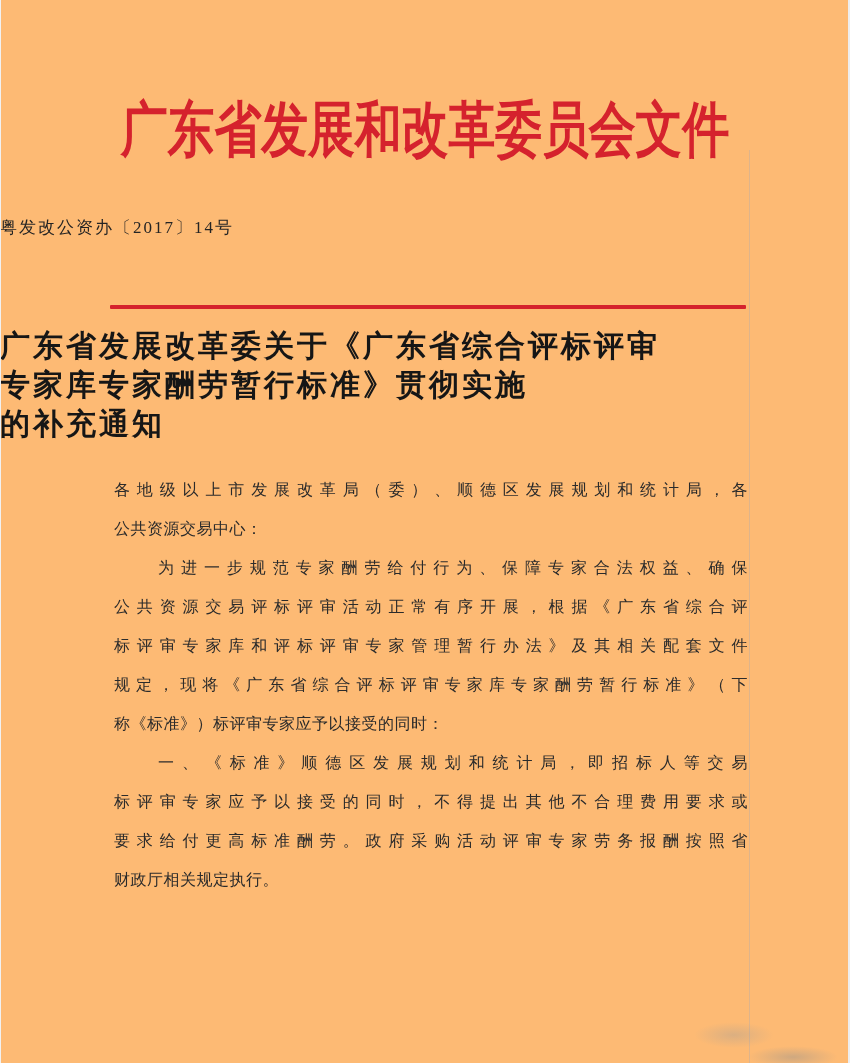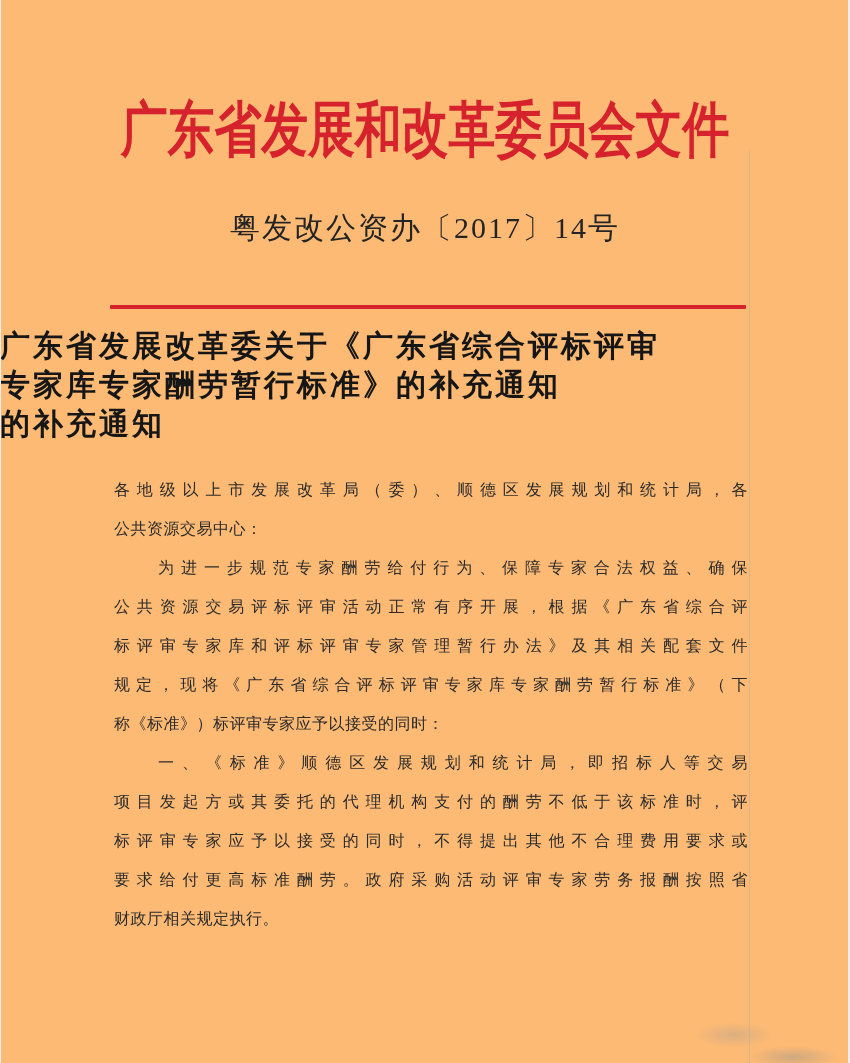--- a/index.html
+++ b/index.html
@@ -26,22 +26,22 @@
     color: var(--red, #d5222d);
     transform: scaleX(0.78);
     transform-origin: 50% 50%;
     white-space: nowrap;
   }
 
   
   .doc-number {
     margin-top: 50px;
     width: 100%;
-    text-align: center;
-    font-size: 30px;
+    text-align: left;
+    font-size: 17px;
     line-height: 30px;
     letter-spacing: 2px;
     color: #242424;
   }
 
   
   .red-rule {
     position: absolute;
     left: 110px;
     top: 305px;
@@ -124,34 +124,33 @@
 <div class="page">
 
   <div class="redhead">广东省发展和改革委员会文件</div>
 
   <div class="doc-number">粤发改公资办〔2017〕14号</div>
 
   <div class="red-rule"></div>
 
   <div class="doc-title">
       <div class="title-line">广东省发展改革委关于《广东省综合评标评审</div>
-      <div class="title-line">专家库专家酬劳暂行标准》的补充通知</div>
+      <div class="title-line">专家库专家酬劳暂行标准》贯彻实施</div>
       <div class="title-line">的补充通知</div>
     </div>
 
   <div class="document-body">
       <div class="body-line">各地级以上市发展改革局（委）、顺德区发展规划和统计局，各</div>
       <div class="body-line last">公共资源交易中心：</div>
       <div class="body-line indent">为进一步规范专家酬劳给付行为、保障专家合法权益、确保</div>
       <div class="body-line">公共资源交易评标评审活动正常有序开展，根据《广东省综合评</div>
       <div class="body-line">标评审专家库和评标评审专家管理暂行办法》及其相关配套文件</div>
       <div class="body-line">规定，现将《广东省综合评标评审专家库专家酬劳暂行标准》（下</div>
       <div class="body-line last">称《标准》）标评审专家应予以接受的同时：</div>
       <div class="body-line indent">一、《标准》顺德区发展规划和统计局，即招标人等交易</div>
-      <div class="body-line">项目发起方或其委托的代理机构支付的酬劳不低于该标准时，评</div>
       <div class="body-line">标评审专家应予以接受的同时，不得提出其他不合理费用要求或</div>
       <div class="body-line">要求给付更高标准酬劳。政府采购活动评审专家劳务报酬按照省</div>
       <div class="body-line last">财政厅相关规定执行。</div>
     </div>
 
   <div class="scan-line-right"></div>
   <div class="edge-right"></div>
   <div class="edge-left"></div>
   <div class="smudge-a"></div>
   <div class="smudge-b"></div>

